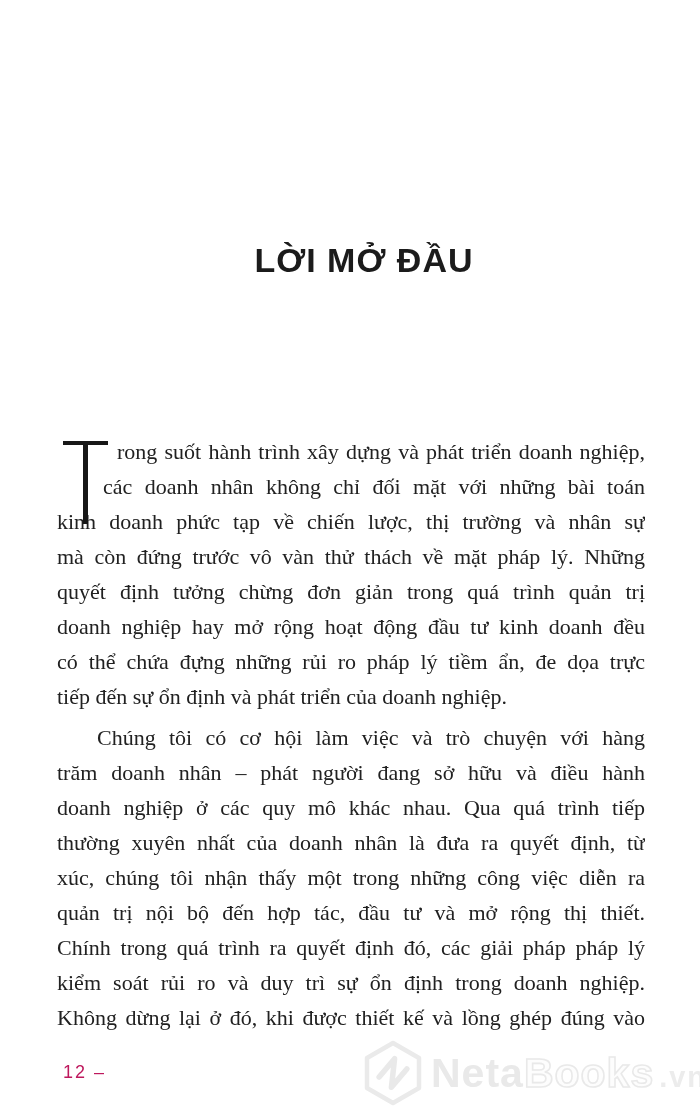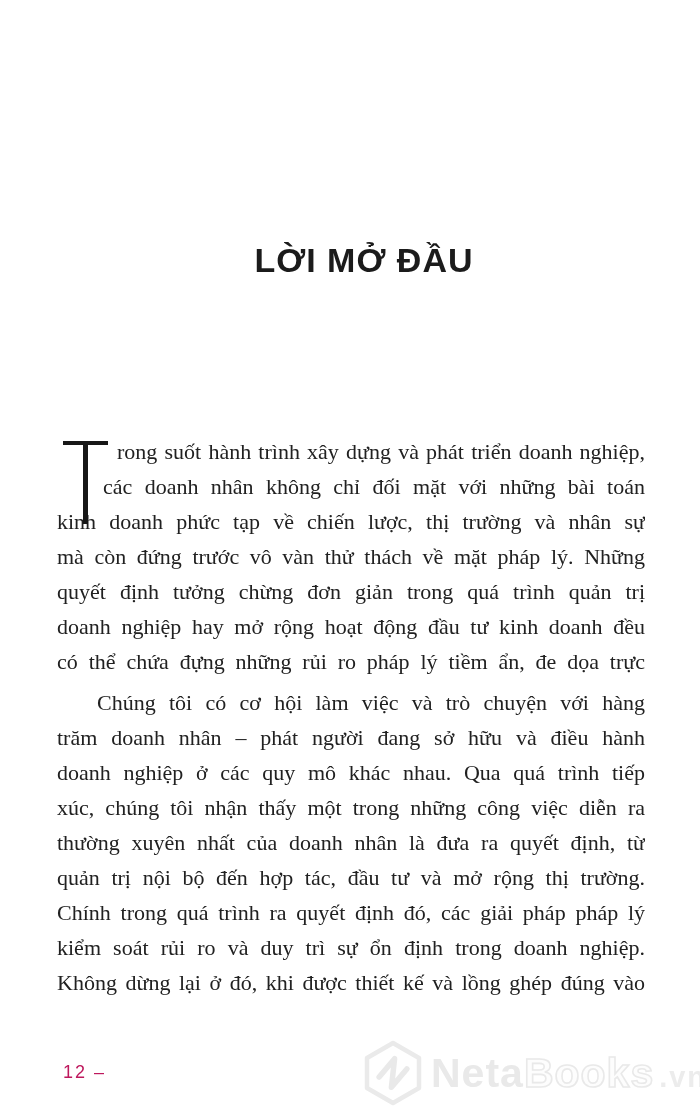--- a/index.html
+++ b/index.html
@@ -75,29 +75,30 @@
         <span class="bar"></span>
         <span class="stem"></span>
       </div>
       <div class="line pl1">rong suốt hành trình xây dựng và phát triển doanh nghiệp,</div>
       <div class="line pl2">các doanh nhân không chỉ đối mặt với những bài toán</div>
       <div class="line">kinh doanh phức tạp về chiến lược, thị trường và nhân sự</div>
       <div class="line">mà còn đứng trước vô vàn thử thách về mặt pháp lý. Những</div>
       <div class="line">quyết định tưởng chừng đơn giản trong quá trình quản trị</div>
       <div class="line">doanh nghiệp hay mở rộng hoạt động đầu tư kinh doanh đều</div>
       <div class="line">có thể chứa đựng những rủi ro pháp lý tiềm ẩn, đe dọa trực</div>
+      <div class="line lastline">tiếp đến sự ổn định và phát triển của doanh nghiệp.</div>
     </div>
 
     <div class="para para2">
       <div class="line indent">Chúng tôi có cơ hội làm việc và trò chuyện với hàng</div>
       <div class="line">trăm doanh nhân – phát người đang sở hữu và điều hành</div>
       <div class="line">doanh nghiệp ở các quy mô khác nhau. Qua quá trình tiếp</div>
+      <div class="line">thường xuyên nhất của doanh nhân là đưa ra quyết định, từ</div>
       <div class="line">xúc, chúng tôi nhận thấy một trong những công việc diễn ra</div>
-      <div class="line">thường xuyên nhất của doanh nhân là đưa ra quyết định, từ</div>
-      <div class="line">quản trị nội bộ đến hợp tác, đầu tư và mở rộng thị trường.</div>
+      <div class="line">quản trị nội bộ đến hợp tác, đầu tư và mở rộng thị thiết.</div>
       <div class="line">Chính trong quá trình ra quyết định đó, các giải pháp pháp lý</div>
       <div class="line">kiểm soát rủi ro và duy trì sự ổn định trong doanh nghiệp.</div>
       <div class="line">Không dừng lại ở đó, khi được thiết kế và lồng ghép đúng vào</div>
     </div>
 
   </div>
 
   <div class="folio">12 –</div>
 
   <div class="watermark">

